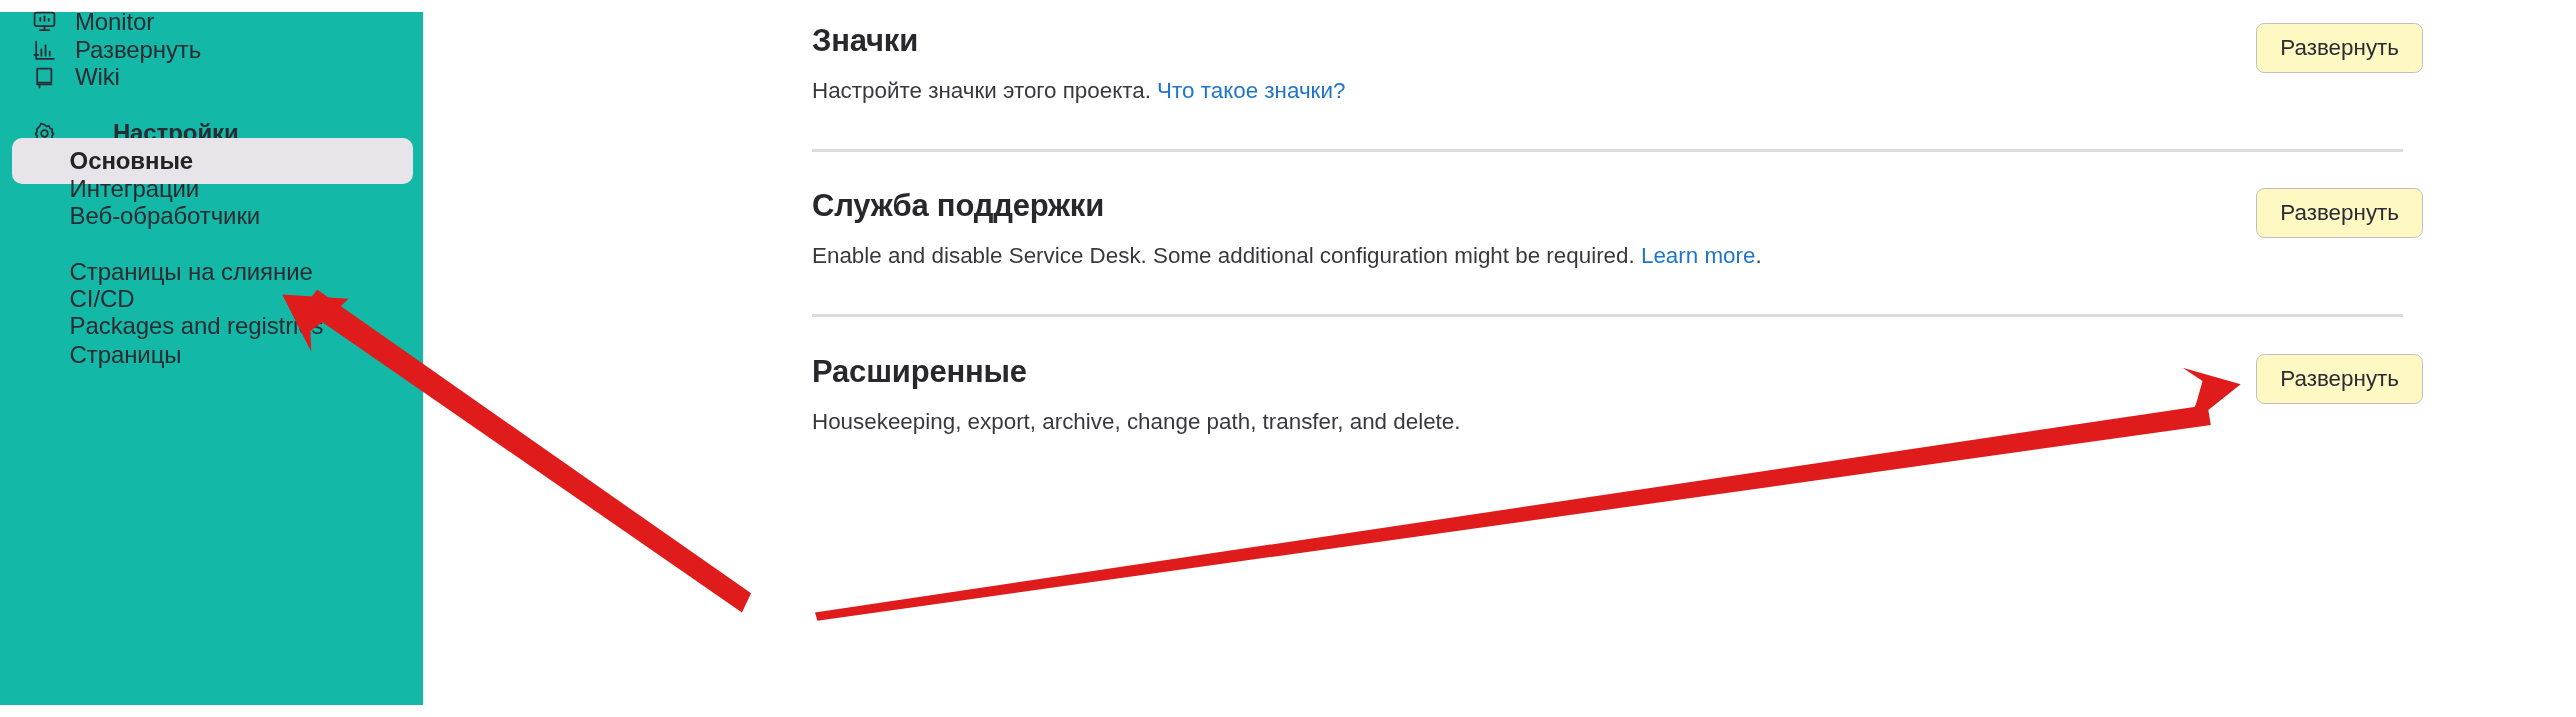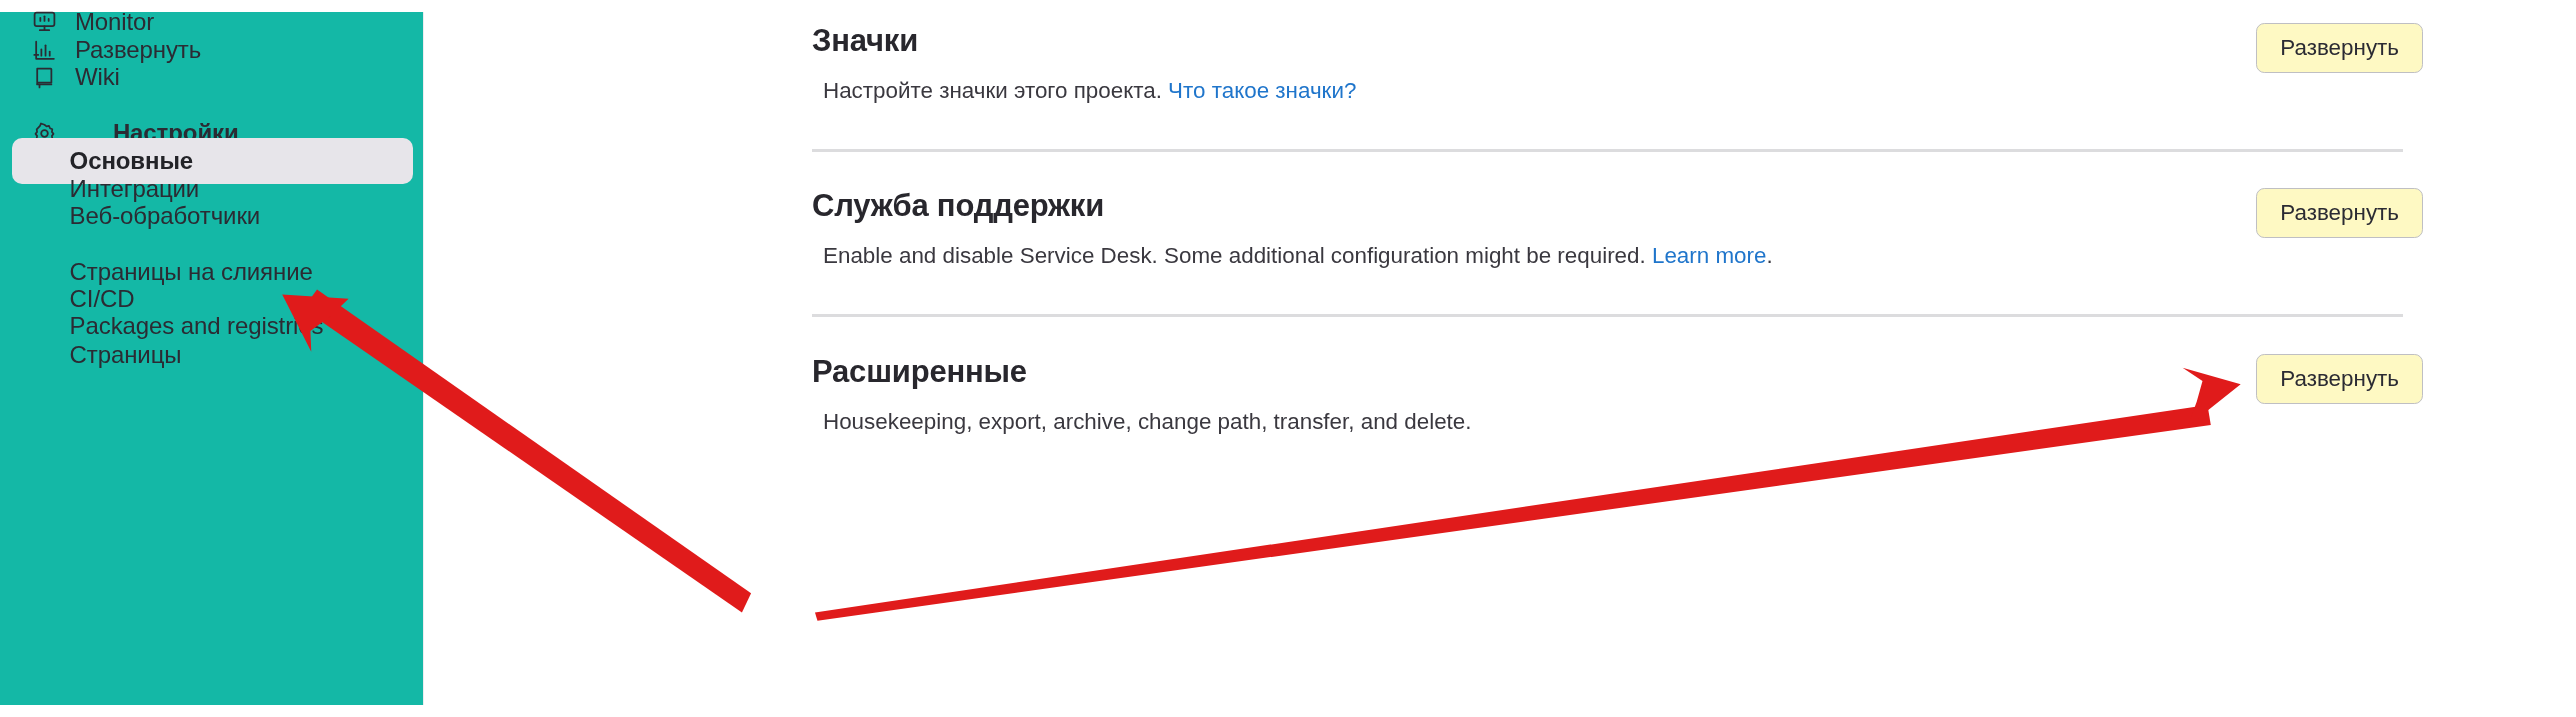--- a/index.html
+++ b/index.html
@@ -86,21 +86,21 @@
     font-size: 31px;
     font-weight: 700;
     color: #28272d;
     letter-spacing: -0.2px;
     margin: 0;
     white-space: nowrap;
   }
   .section-desc {
     font-size: 22.4px;
     color: #3a383f;
-    margin: 11px;
+    margin: 0;
     white-space: nowrap;
   }
   .section-desc a {
     color: #1f75cb;
     text-decoration: none;
   }
   .divider {
     position: absolute;
     left: 388px;
     width: 1591px;

